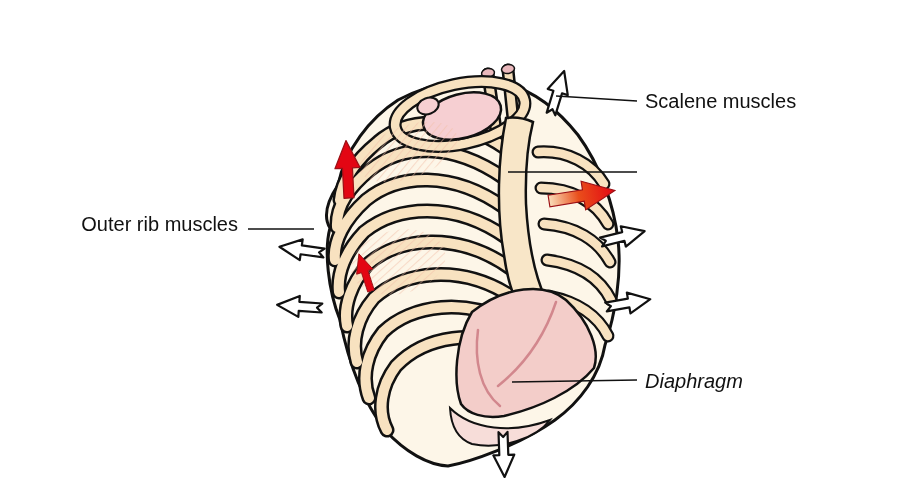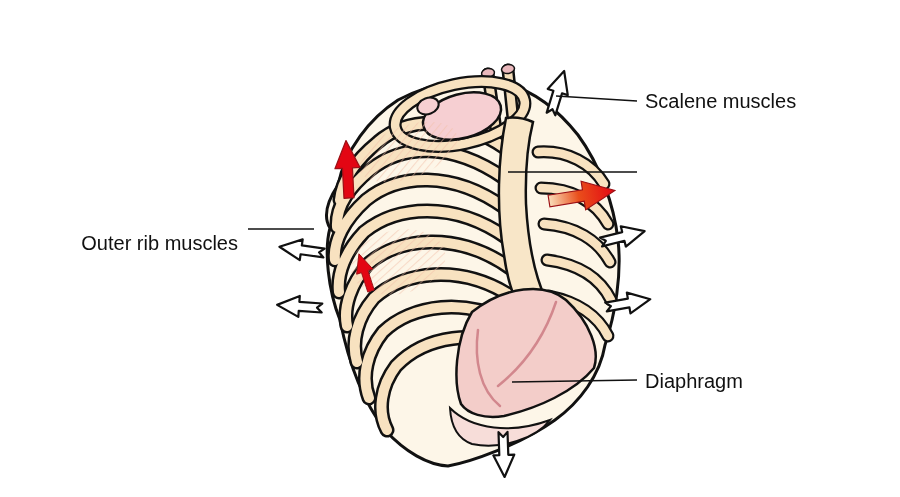--- a/index.html
+++ b/index.html
@@ -149,16 +149,16 @@
       <line class="leader" x1="556" y1="96" x2="637" y2="101"></line>
       <line class="leader" x1="508" y1="172" x2="637" y2="172"></line>
       <line class="leader" x1="248" y1="229" x2="314" y2="229"></line>
       <line class="leader" x1="512" y1="382" x2="637" y2="380"></line>
     </g>
   </svg>
 
   <div class="label" style="left:645px; top:90px;">Scalene muscles</div>
 
 
-  <div class="label" style="right:662px; top:232px; text-align:center;">Outer rib muscles</div>
+  <div class="label" style="right:662px; top:213px; text-align:center;">Outer rib muscles</div>
 
-  <div class="label" style="left:645px; top:370px;">Diaphragm</div>
+  <div class="label" style="left:645px; top:370px;font-style:italic;">Diaphragm</div>
 </div>
 
 </body></html>

